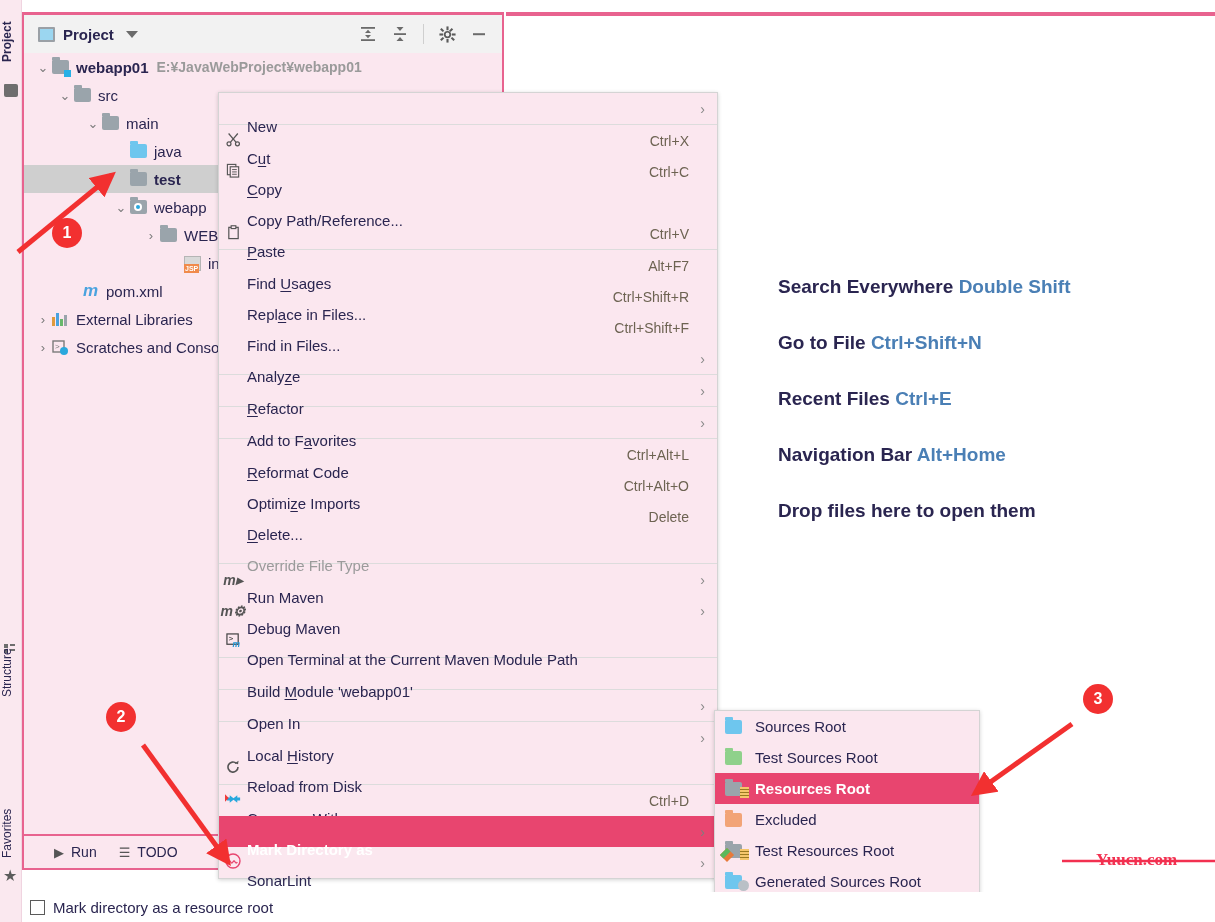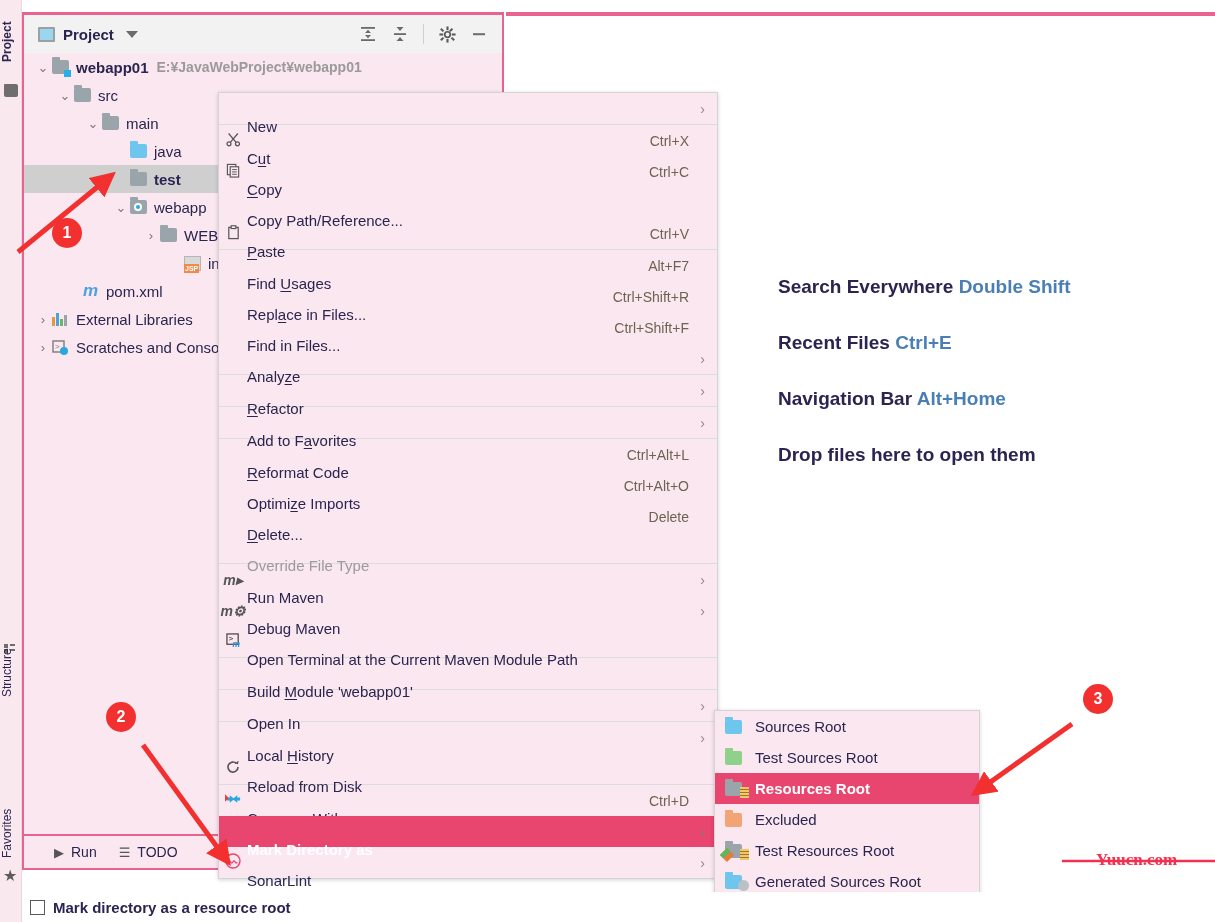--- a/index.html
+++ b/index.html
@@ -85,21 +85,21 @@
     position:absolute; left:0; bottom:0; width:100%; height:34px;
     border-top:2px solid #e8638f; display:flex; align-items:center; gap:22px; padding-left:30px;
     font-size:14px; color:#2a2550; background:#fbe7ef;
   }
   .runico { color:#555; font-size:13px; }
 
   
   .statusbar {
     position:absolute; left:22px; bottom:0; width:1193px; height:30px;
     display:flex; align-items:center; padding-left:8px; gap:8px;
-    font-size:15px; color:#2a2550; background:#ffffff;font-weight:bold;
+    font-size:15px; color:#2a2550; background:#ffffff;
   }
   .chk { width:15px;height:15px;border:1.5px solid #5a5a5a; background:#fff; }
 
   
   .ctxmenu {
     position:absolute; left:218px; top:92px; width:500px;
     background:#fbe7ef; border:1px solid #d4d4d4;
     box-shadow:0 1px 4px rgba(0,0,0,.18);
     font-size:15px; color:#2a2550;
   }
@@ -321,20 +321,24 @@
 
   <div class="editor"></div>
   <div class="topline"></div>
 
   <div class="hints">
     <div class="hint">
       <span>Search Everywhere</span>
       <span class="k">Double Shift</span>
     </div>
     <div class="hint">
+      <span>Go to File</span>
+      <span class="k">Ctrl+Shift+N</span>
+    </div>
+    <div class="hint">
       <span>Recent Files</span>
       <span class="k">Ctrl+E</span>
     </div>
     <div class="hint">
       <span>Navigation Bar</span>
       <span class="k">Alt+Home</span>
     </div>
     <div class="hint">
       <span>Drop files here to open them</span>
     </div>

